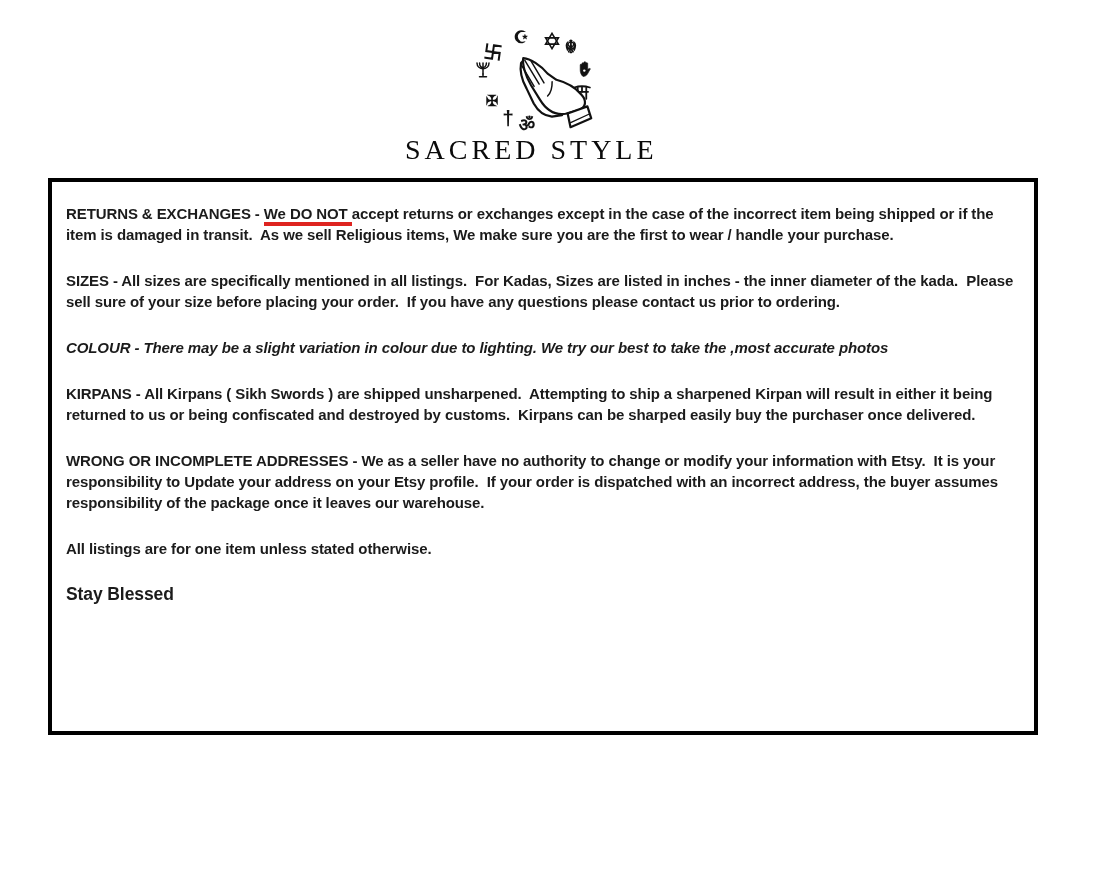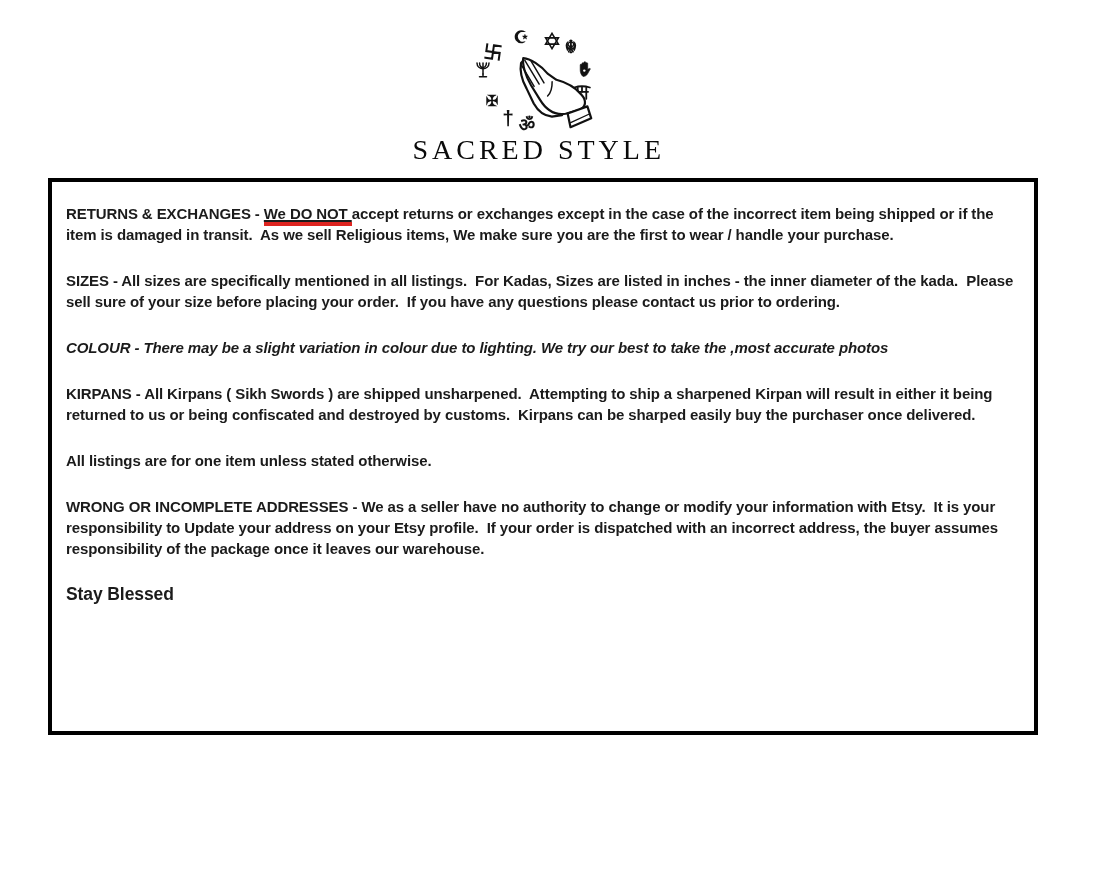--- a/index.html
+++ b/index.html
@@ -30,21 +30,21 @@
   .s-khanda   { left: 147px; top: 16px; font-size: 18px; }
   .s-hand     { left: 161px; top: 38px; }
   .s-torii    { left: 158px; top: 61px; }
   .s-pattee   { left: 68px;  top: 69px; font-size: 15px; }
   .s-cross    { left: 84px;  top: 86px; font-size: 21px; }
   .s-om       { left: 103px; top: 94px; font-size: 18px; }
   .hands { position: absolute; left: 78px; top: 24px; width: 108px; height: 92px; }
   .hands svg { width: 100%; height: 100%; }
   .brand-title {
     position: absolute; left: -10px; top: 112px; width: 260px;
-    text-align: right;
+    text-align: left;
     font-family: "Liberation Serif", serif;
     font-size: 28px; letter-spacing: 4px; color: #0a0a0a;
     white-space: nowrap;
   }
 
   
   .policy-box {
     position: absolute; left: 48px; top: 178px;
     width: 990px; height: 557px;
     border: 4px solid #000;
@@ -53,21 +53,20 @@
   }
   .policy-box p {
     margin: 0 0 25px 0;
     font-size: 15px; font-weight: bold;
     line-height: 21px; color: var(--ink);
     letter-spacing: -0.1px;
     white-space: pre-wrap;
   }
   .gap-lg { margin-top: 5px !important; font-style: italic; }
   .donot {
-    text-decoration: underline;
     text-decoration-thickness: 2px;
     border-bottom: 4px solid var(--accent-red);
   }
   .signoff { font-size: 17.5px !important; margin-bottom: 0 !important; }
 </style>
 </head>
 <body>
 
 <div class="page">
 
@@ -148,20 +147,20 @@
 
     <p><span>RETURNS &amp; EXCHANGES - </span><span class="donot">We DO NOT </span><span>accept returns or exchanges except in the case of the incorrect item being shipped or if the item is damaged in transit.  As we sell Religious items, We make sure you are the first to wear / handle your purchase.</span></p>
 
 
     <p><span>SIZES - All sizes are specifically mentioned in all listings.  For Kadas, Sizes are listed in inches - the inner diameter of the kada.  Please sell sure of your size before placing your order.  If you have any questions please contact us prior to ordering.</span></p>
 
     <p class="gap-lg"><span>COLOUR - There may be a slight variation in colour due to lighting. We try our best to take the ,most accurate photos</span></p>
 
     <p><span>KIRPANS - All Kirpans ( Sikh Swords ) are shipped unsharpened.  Attempting to ship a sharpened Kirpan will result in either it being returned to us or being confiscated and destroyed by customs.  Kirpans can be sharped easily buy the purchaser once delivered.</span></p>
 
+    <p><span>WRONG OR INCOMPLETE ADDRESSES - We as a seller have no authority to change or modify your information with Etsy.  It is your responsibility to Update your address on your Etsy profile.  If your order is dispatched with an incorrect address, the buyer assumes responsibility of the package once it leaves our warehouse.</span></p>
+
     <p><span>All listings are for one item unless stated otherwise.</span></p>
-
-    <p><span>WRONG OR INCOMPLETE ADDRESSES - We as a seller have no authority to change or modify your information with Etsy.  It is your responsibility to Update your address on your Etsy profile.  If your order is dispatched with an incorrect address, the buyer assumes responsibility of the package once it leaves our warehouse.</span></p>
 
     <p class="signoff">Stay Blessed</p>
 
   </section>
 </div>
 
 </body></html>

